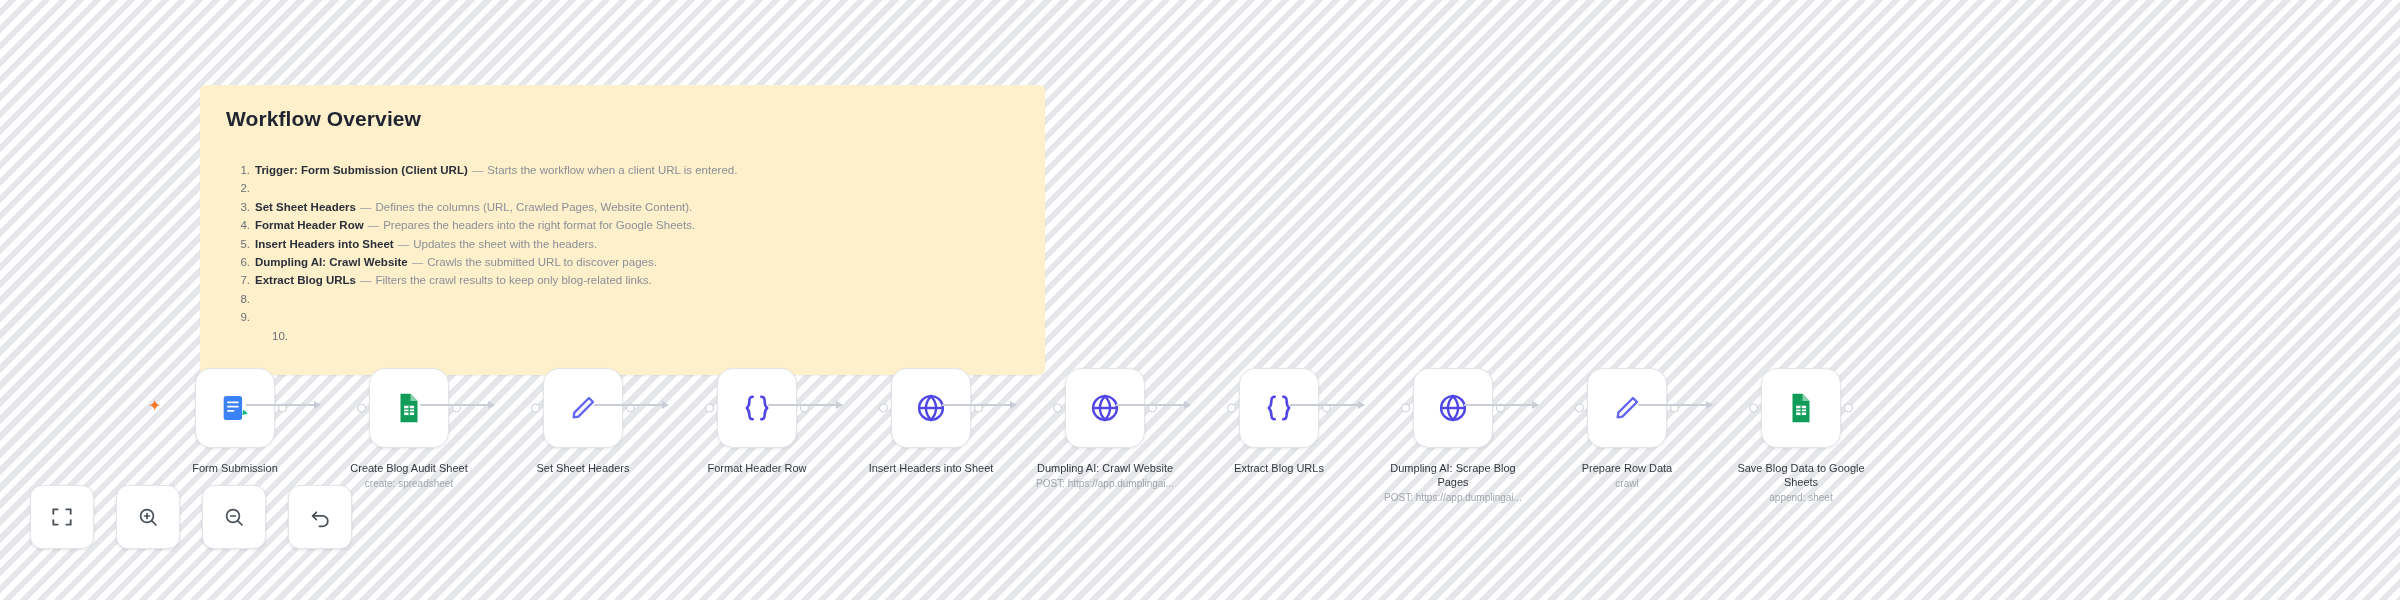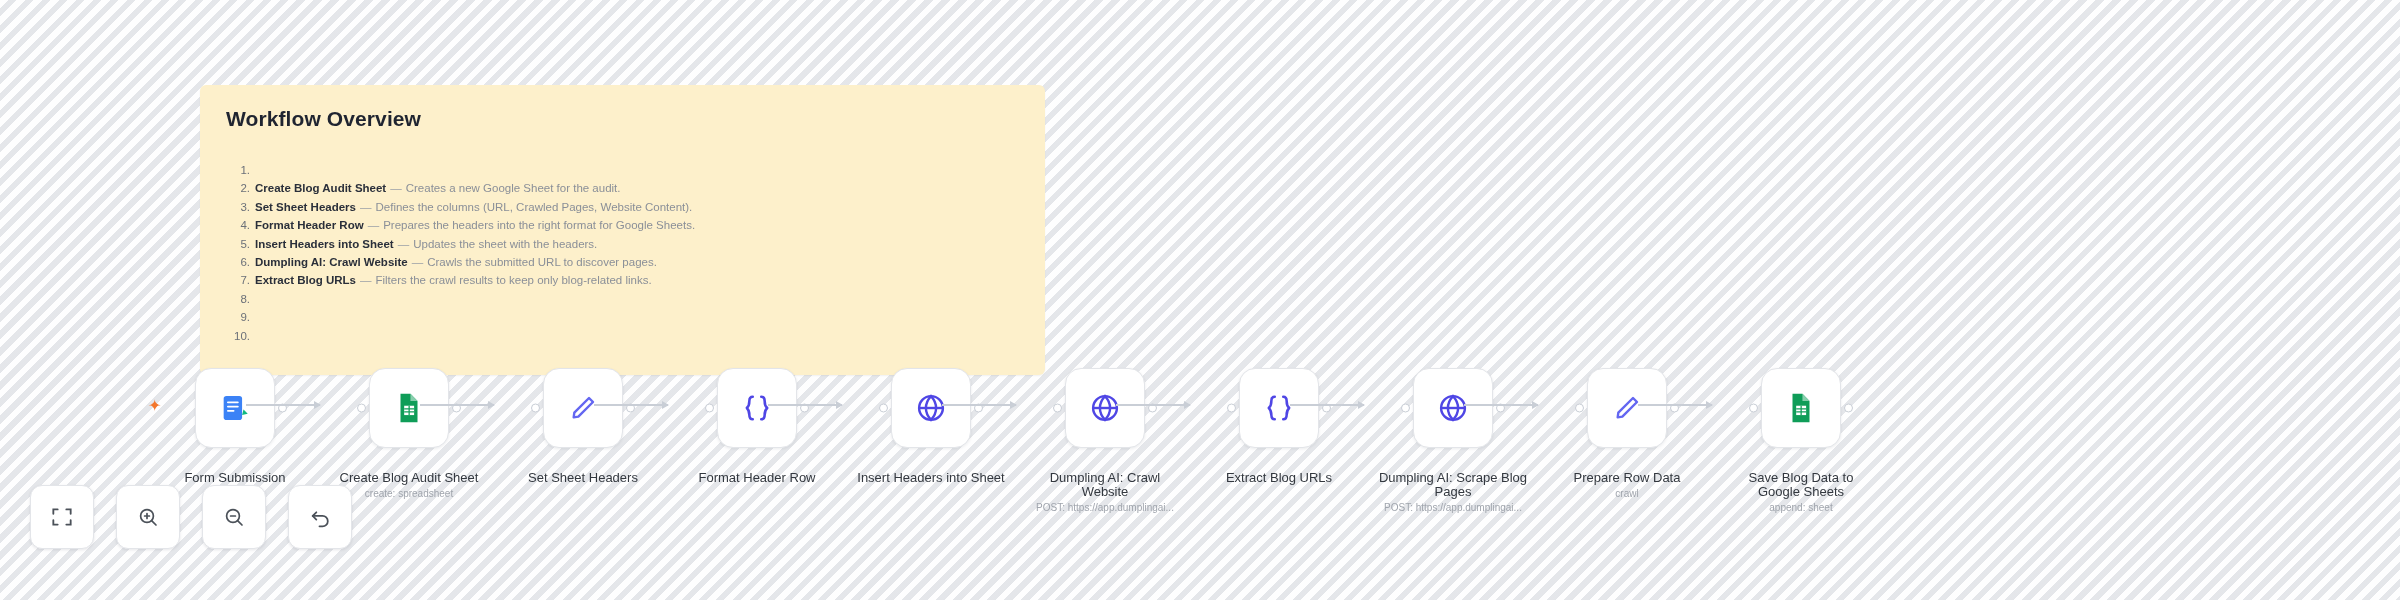--- a/index.html
+++ b/index.html
@@ -44,21 +44,21 @@
     display:flex;flex-direction:column;align-items:center;
   }
   .box{
     width:78px;height:78px;border-radius:16px;background:#ffffff;
     border:1px solid #e3e5e9;box-shadow:0 1px 3px rgba(16,24,40,.08);
     display:flex;align-items:center;justify-content:center;
     position:relative;
   }
   .box.trigger{border-radius:16px 16px 16px 16px;}
   .node-label{
-    margin-top:23px;font-size:13px;line-height:14px;color:#33383f;
+    margin-top:13px;font-size:11px;line-height:14px;color:#33383f;
     text-align:center;font-weight:400;width:150px;
   }
   .node-sub{
     margin-top:3px;font-size:10px;line-height:11px;color:#a0a5ad;
     text-align:center;width:160px;white-space:nowrap;overflow:hidden;
     text-overflow:ellipsis;
   }
   
   .port{
     position:absolute;top:50%;width:7px;height:7px;border-radius:50%;
@@ -92,24 +92,24 @@
 </head>
 <body>
 
 <div id="canvas">
 
   <div id="note">
     <h1>Workflow Overview</h1>
     <ol id="steplist" style="list-style: none; padding-left: 0px;">
         <li style="display: flex;">
           <span style="width: 22px; text-align: right; margin-right: 5px; color: rgb(107, 112, 120);">1.</span>
+          <span><b>Trigger: Form Submission (Client URL)</b><span class="dash" style="margin: 0px 4px;">—</span><span>Starts the workflow when a client URL is entered.</span></span>
         </li>
         <li style="display: flex;">
           <span style="width: 22px; text-align: right; margin-right: 5px; color: rgb(107, 112, 120);">2.</span>
-          <span><b>Create Blog Audit Sheet</b><span class="dash" style="margin: 0px 4px;">—</span><span>Creates a new Google Sheet for the audit.</span></span>
         </li>
         <li style="display: flex;">
           <span style="width: 22px; text-align: right; margin-right: 5px; color: rgb(107, 112, 120);">3.</span>
           <span><b>Set Sheet Headers</b><span class="dash" style="margin: 0px 4px;">—</span><span>Defines the columns (URL, Crawled Pages, Website Content).</span></span>
         </li>
         <li style="display: flex;">
           <span style="width: 22px; text-align: right; margin-right: 5px; color: rgb(107, 112, 120);">4.</span>
           <span><b>Format Header Row</b><span class="dash" style="margin: 0px 4px;">—</span><span>Prepares the headers into the right format for Google Sheets.</span></span>
         </li>
         <li style="display: flex;">
@@ -124,21 +124,21 @@
           <span style="width: 22px; text-align: right; margin-right: 5px; color: rgb(107, 112, 120);">7.</span>
           <span><b>Extract Blog URLs</b><span class="dash" style="margin: 0px 4px;">—</span><span>Filters the crawl results to keep only blog-related links.</span></span>
         </li>
         <li style="display: flex;">
           <span style="width: 22px; text-align: right; margin-right: 5px; color: rgb(107, 112, 120);">8.</span>
         </li>
         <li style="display: flex;">
           <span style="width: 22px; text-align: right; margin-right: 5px; color: rgb(107, 112, 120);">9.</span>
         </li>
         <li style="display: flex;">
-          <span style="width: 22px; text-align: right; margin-right: 5px; color: rgb(107, 112, 120);">10.</span>
+          <span style="width: 22px; text-align: right; margin-right: 5px; color: rgb(107, 112, 120); margin-left: 38px;">10.</span>
         </li>
       </ol>
   </div>
 
   <div id="flow">
     <div class="spark">✦</div>
   <div class="node" style="left: 160px;">
         <div class="box trigger">
           <span style="display: flex; align-items: center; justify-content: center;">
             <svg width="34" height="34" viewBox="0 0 24 24">

